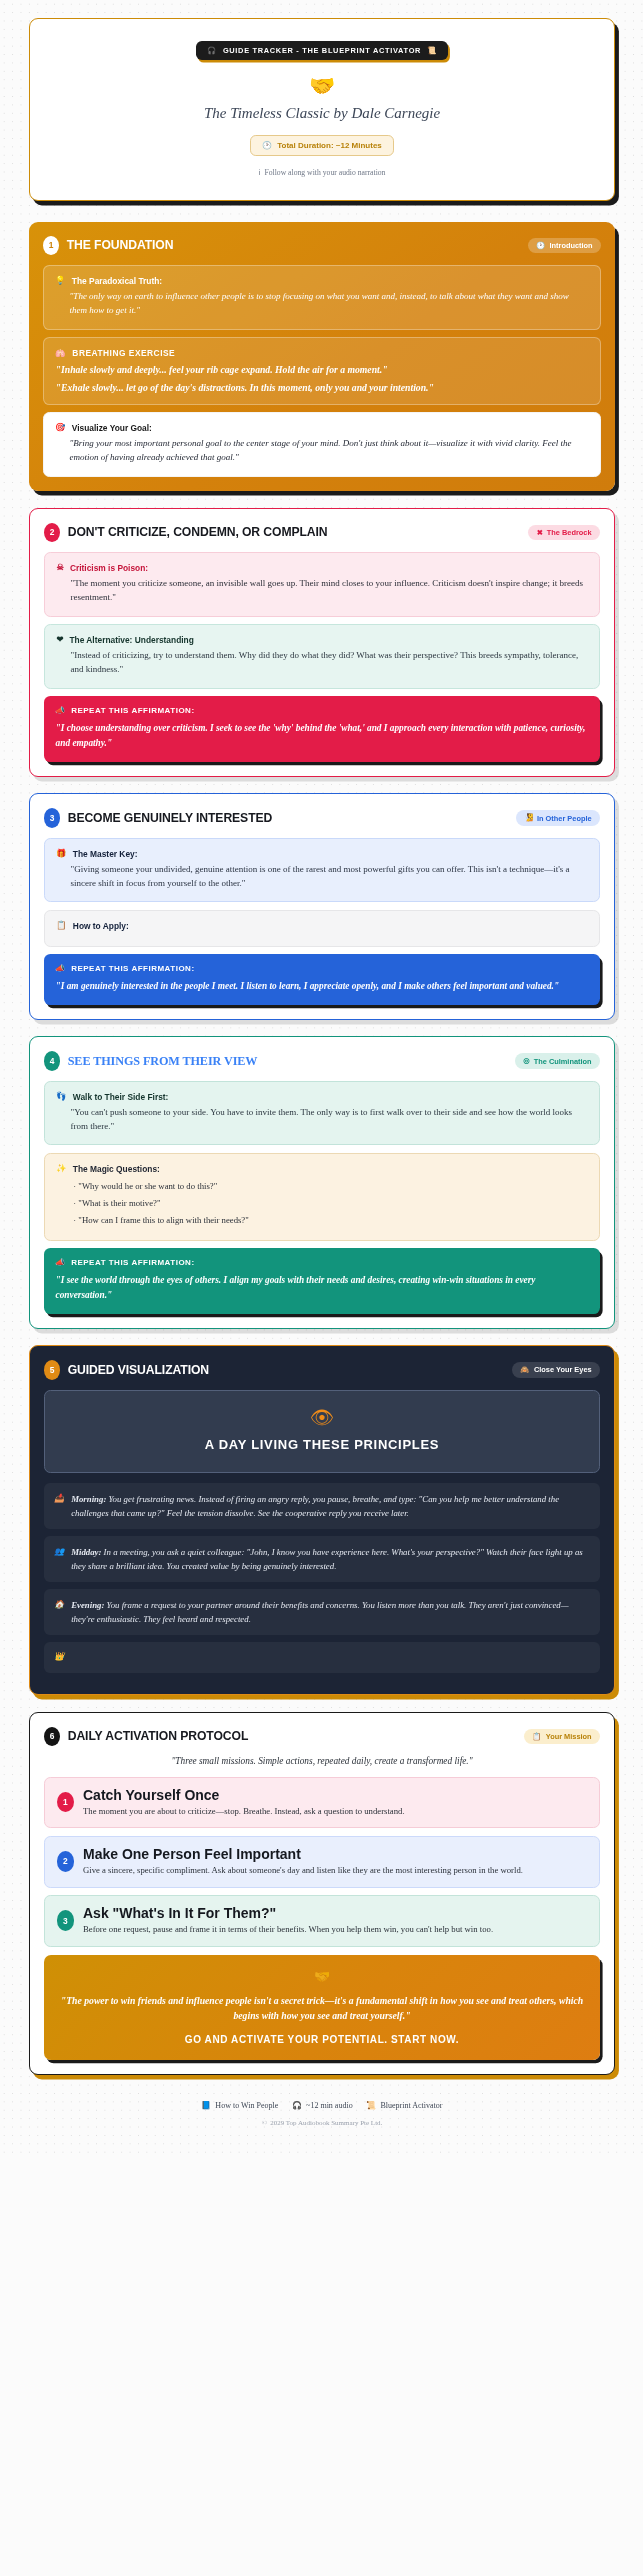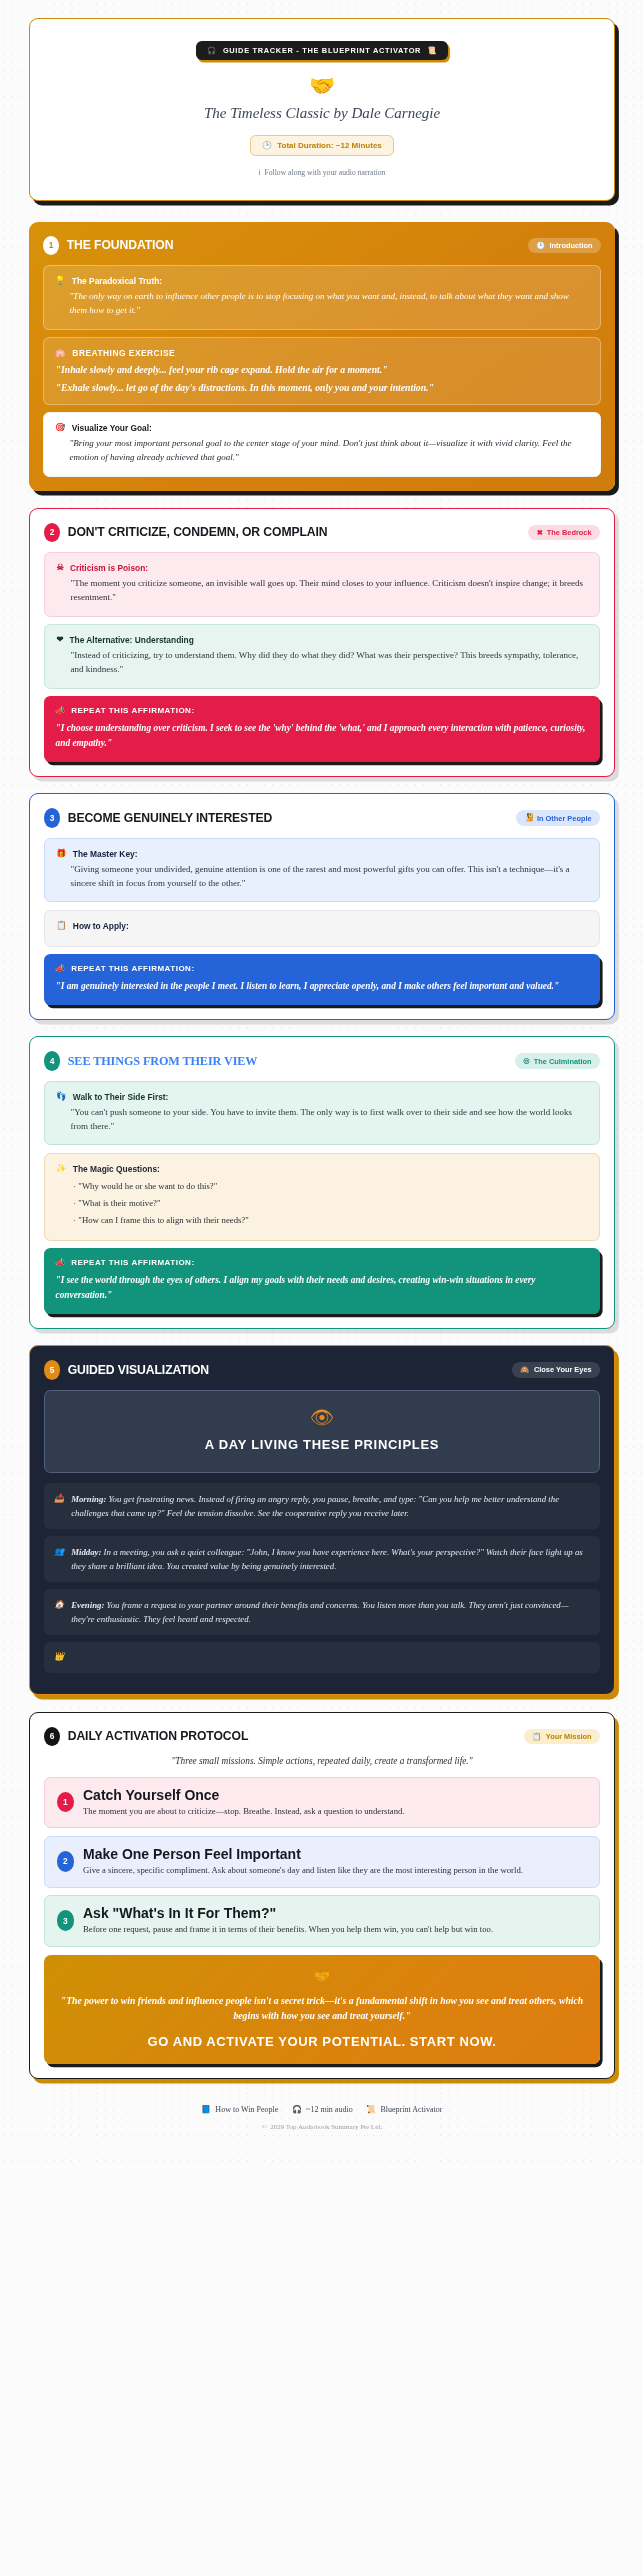--- a/index.html
+++ b/index.html
@@ -261,21 +261,21 @@
   }
   .final .ico { font-size: 13px; opacity: 0.55; }
   .final .quote {
     margin-top: 9px;
     font-family: "Liberation Serif", serif;
     font-style: italic; font-weight: bold;
     color: #fff; font-size: 9.7px; line-height: 1.62;
   }
   .final .cta {
     margin-top: 9.7px; color: #fff; font-weight: bold;
-    font-size: 13px; letter-spacing: 0.6px; font-stretch: condensed;
+    font-size: 10px; letter-spacing: 0.6px; font-stretch: condensed;
     text-transform: uppercase;
   }
 
   
   .footer { text-align: center; margin-top: 26px; }
   .footer-row {
     display: flex; align-items: center; justify-content: center;
     gap: 14px; font-size: 8px; color: #3d4654;
     font-family: "Liberation Serif", serif;
   }

